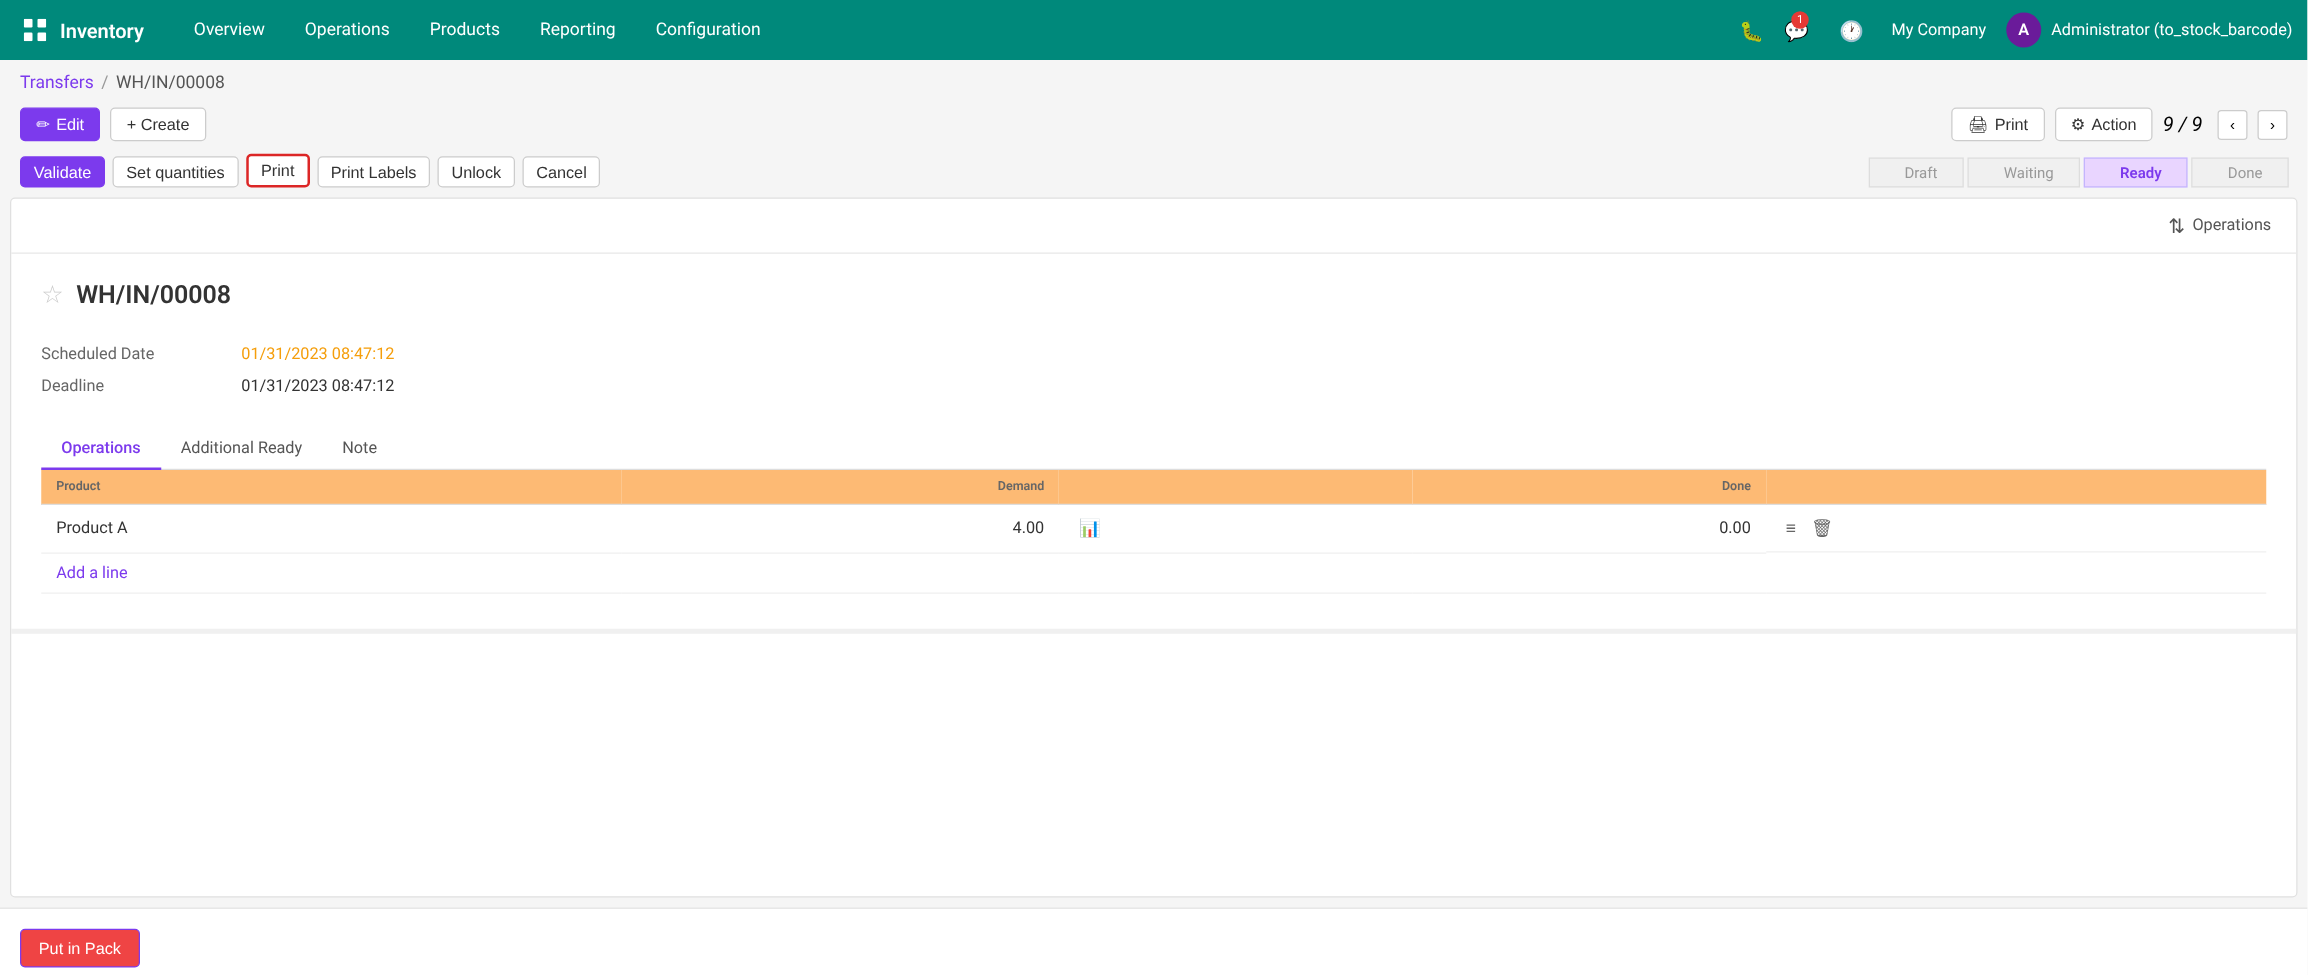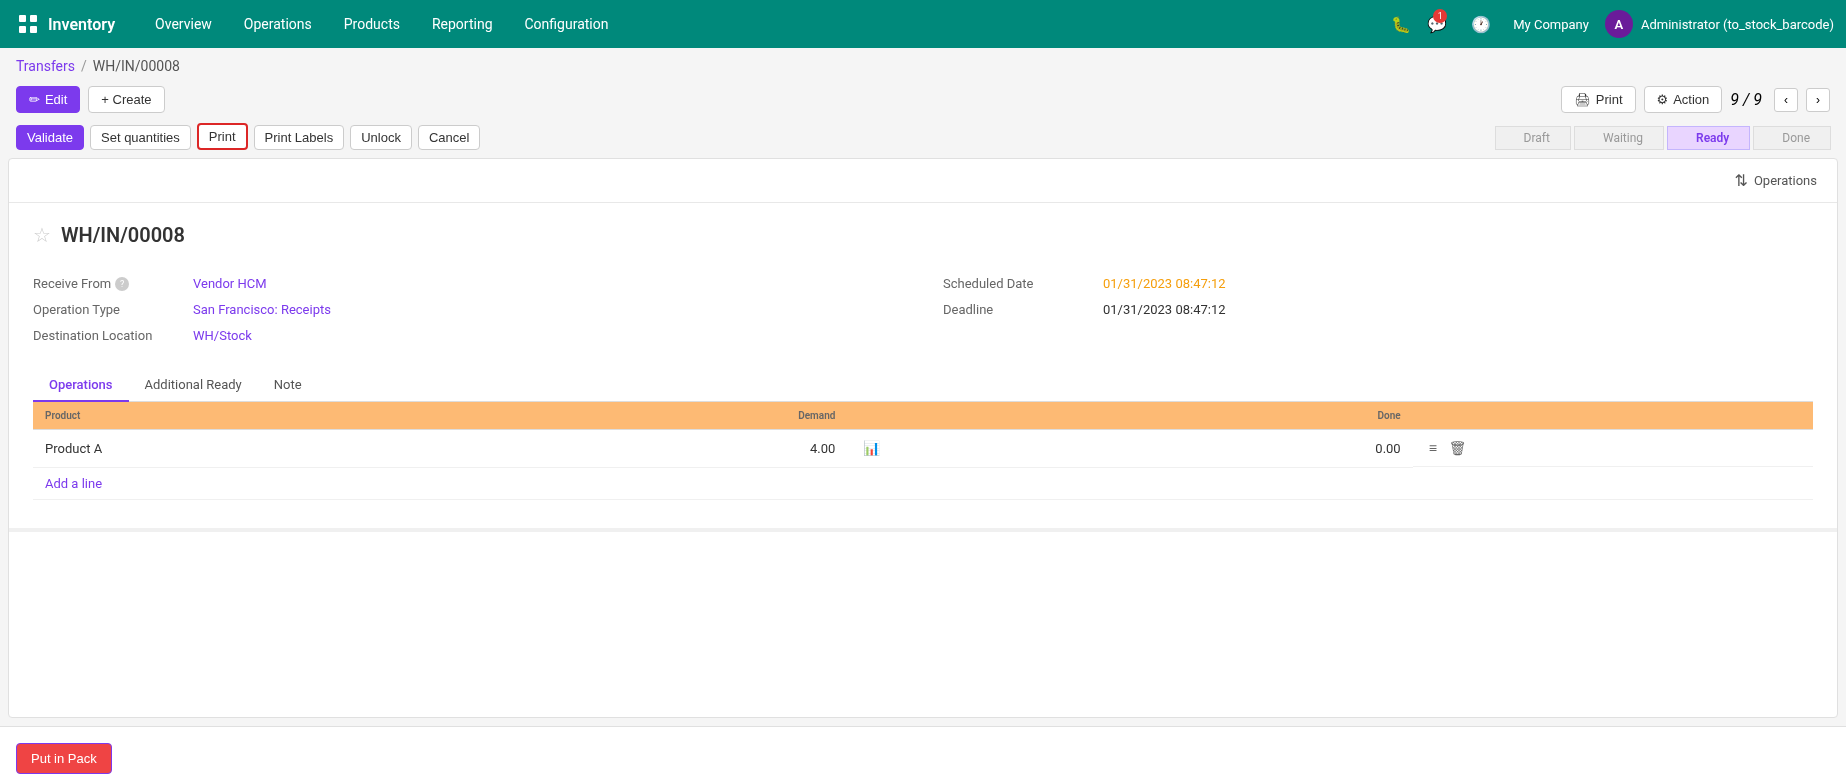--- a/index.html
+++ b/index.html
@@ -298,37 +298,20 @@
   </div>
 
   <div class="form-area">
     <div class="record-title-row">
       <span class="star-icon">☆</span>
       <span class="record-title">WH/IN/00008</span>
     </div>
 
     <div class="form-fields">
 
-      <div>
-        <div class="form-row">
-          <span class="form-label">
-            Receive From
-            <span class="help-icon">?</span>
-          </span>
-          <span class="form-value link">Vendor HCM</span>
-        </div>
-        <div class="form-row">
-          <span class="form-label">Operation Type</span>
-          <span class="form-value link">San Francisco: Receipts</span>
-        </div>
-        <div class="form-row">
-          <span class="form-label">Destination Location</span>
-          <span class="form-value link">WH/Stock</span>
-        </div>
-      </div>
 
       <div>
         <div class="form-row">
           <span class="form-label">Scheduled Date</span>
           <span class="form-value orange">01/31/2023 08:47:12</span>
         </div>
         <div class="form-row">
           <span class="form-label">Deadline</span>
           <span class="form-value">01/31/2023 08:47:12</span>
         </div>

